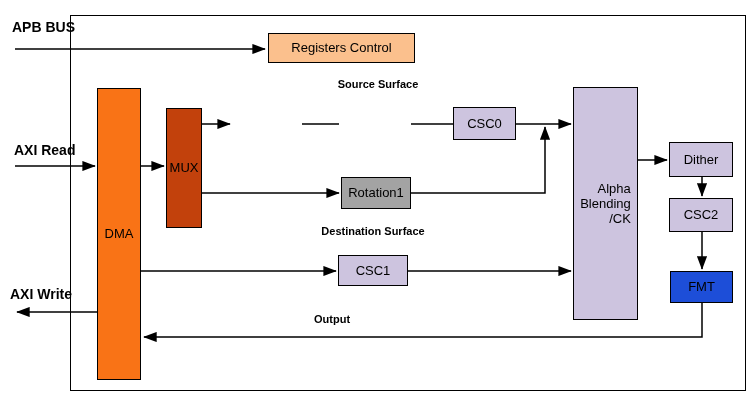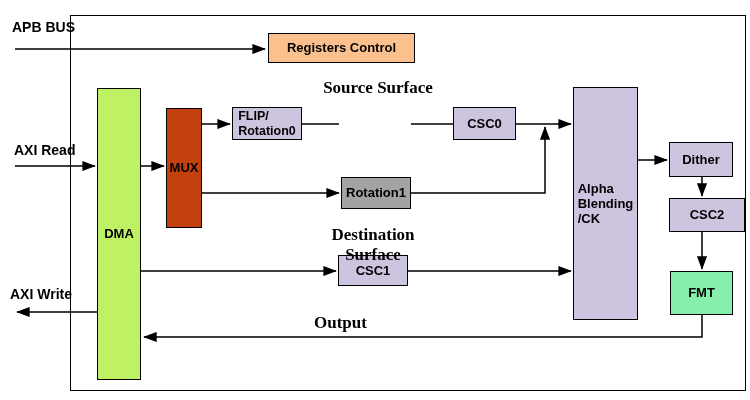--- a/index.html
+++ b/index.html
@@ -7,30 +7,30 @@
     position:relative;width:750px;height:400px;background:#ffffff;
     font-family:"Liberation Sans","DejaVu Sans",sans-serif;
     color:#000;overflow:hidden;
   }
   .frame{
     position:absolute;left:70px;top:15px;width:674px;height:374px;
     border:1.5px solid #000;background:transparent;
   }
   .node{
     position:absolute;border:1.5px solid #000;box-sizing:border-box;
-    display:flex;align-items:center;justify-content:center;text-align:left;
-    font-size:13px;font-weight:700;line-height:1.18;white-space:pre-line;
+    display:flex;align-items:center;justify-content:center;text-align:right;
+    font-size:13px;font-weight:400;line-height:1.18;white-space:pre-line;
     z-index:2;
   }
   .node.small{font-size:12.5px;}
   .buslabel{
     position:absolute;font-size:14px;font-weight:700;white-space:nowrap;z-index:3;
   }
   .seclabel{
-    position:absolute;font-size:17px;font-weight:700;text-align:center;z-index:3;font-family:Liberation Serif, serif;
+    position:absolute;font-size:11px;font-weight:700;text-align:center;z-index:3;
   }
   svg.connectors{position:absolute;left:0;top:0;z-index:1;}
 </style>
 </head>
 <body>
 
 <div class="stage">
 
   <div class="frame"></div>
 
@@ -63,37 +63,35 @@
   <div class="buslabel" style="left:12px;top:19px;">APB BUS</div>
   <div class="buslabel" style="left:14px;top:142px;">AXI Read</div>
   <div class="buslabel" style="left:10px;top:286px;">AXI Write</div>
 
   <div class="seclabel" style="left:313px;top:78px;width:130px;">Source Surface</div>
   <div class="seclabel" style="left:308px;top:225px;width:130px;">Destination Surface</div>
   <div class="seclabel" style="left:314px;top:313px;">Output</div>
 
   <div class="node" style="left: 268px; top: 33px; width: 147px; height: 30px; background-color: rgb(251, 192, 141);">Registers Control</div>
 
-  <div class="node" style="left: 97px; top: 88px; width: 44px; height: 292px; background-color: #bef264;">DMA</div>
+  <div class="node" style="left: 97px; top: 88px; width: 44px; height: 292px; background-color: #f97316;">DMA</div>
 
   <div class="node" style="left: 166px; top: 108px; width: 36px; height: 120px; background-color: #c2410c;">MUX</div>
 
-  <div class="node small" style="left: 232px; top: 107px; width: 70px; height: 33px; background-color: rgb(205, 196, 223);">FLIP/
-Rotation0</div>
 
 
   <div class="node" style="left: 453px; top: 107px; width: 63px; height: 33px; background-color: rgb(205, 196, 223);">CSC0</div>
 
   <div class="node" style="left: 341px; top: 177px; width: 70px; height: 32px; background-color: #a3a3a3;">Rotation1</div>
 
   <div class="node" style="left: 338px; top: 255px; width: 70px; height: 31px; background-color: rgb(205, 196, 223);">CSC1</div>
 
   <div class="node" style="left: 573px; top: 87px; width: 65px; height: 233px; background-color: rgb(205, 196, 223);">Alpha
 Blending
 /CK</div>
 
   <div class="node" style="left: 669px; top: 142px; width: 64px; height: 35px; background-color: rgb(205, 196, 223);">Dither</div>
 
-  <div class="node" style="left: 669px; top: 198px; width: 76px; height: 34px; background-color: rgb(205, 196, 223);">CSC2</div>
+  <div class="node" style="left: 669px; top: 198px; width: 64px; height: 34px; background-color: rgb(205, 196, 223);">CSC2</div>
 
-  <div class="node" style="left: 670px; top: 271px; width: 63px; height: 44px; background-color: #86efac;">FMT</div>
+  <div class="node" style="left: 670px; top: 271px; width: 63px; height: 32px; background-color: #1d4ed8;">FMT</div>
 
 </div>
 
 </body></html>

